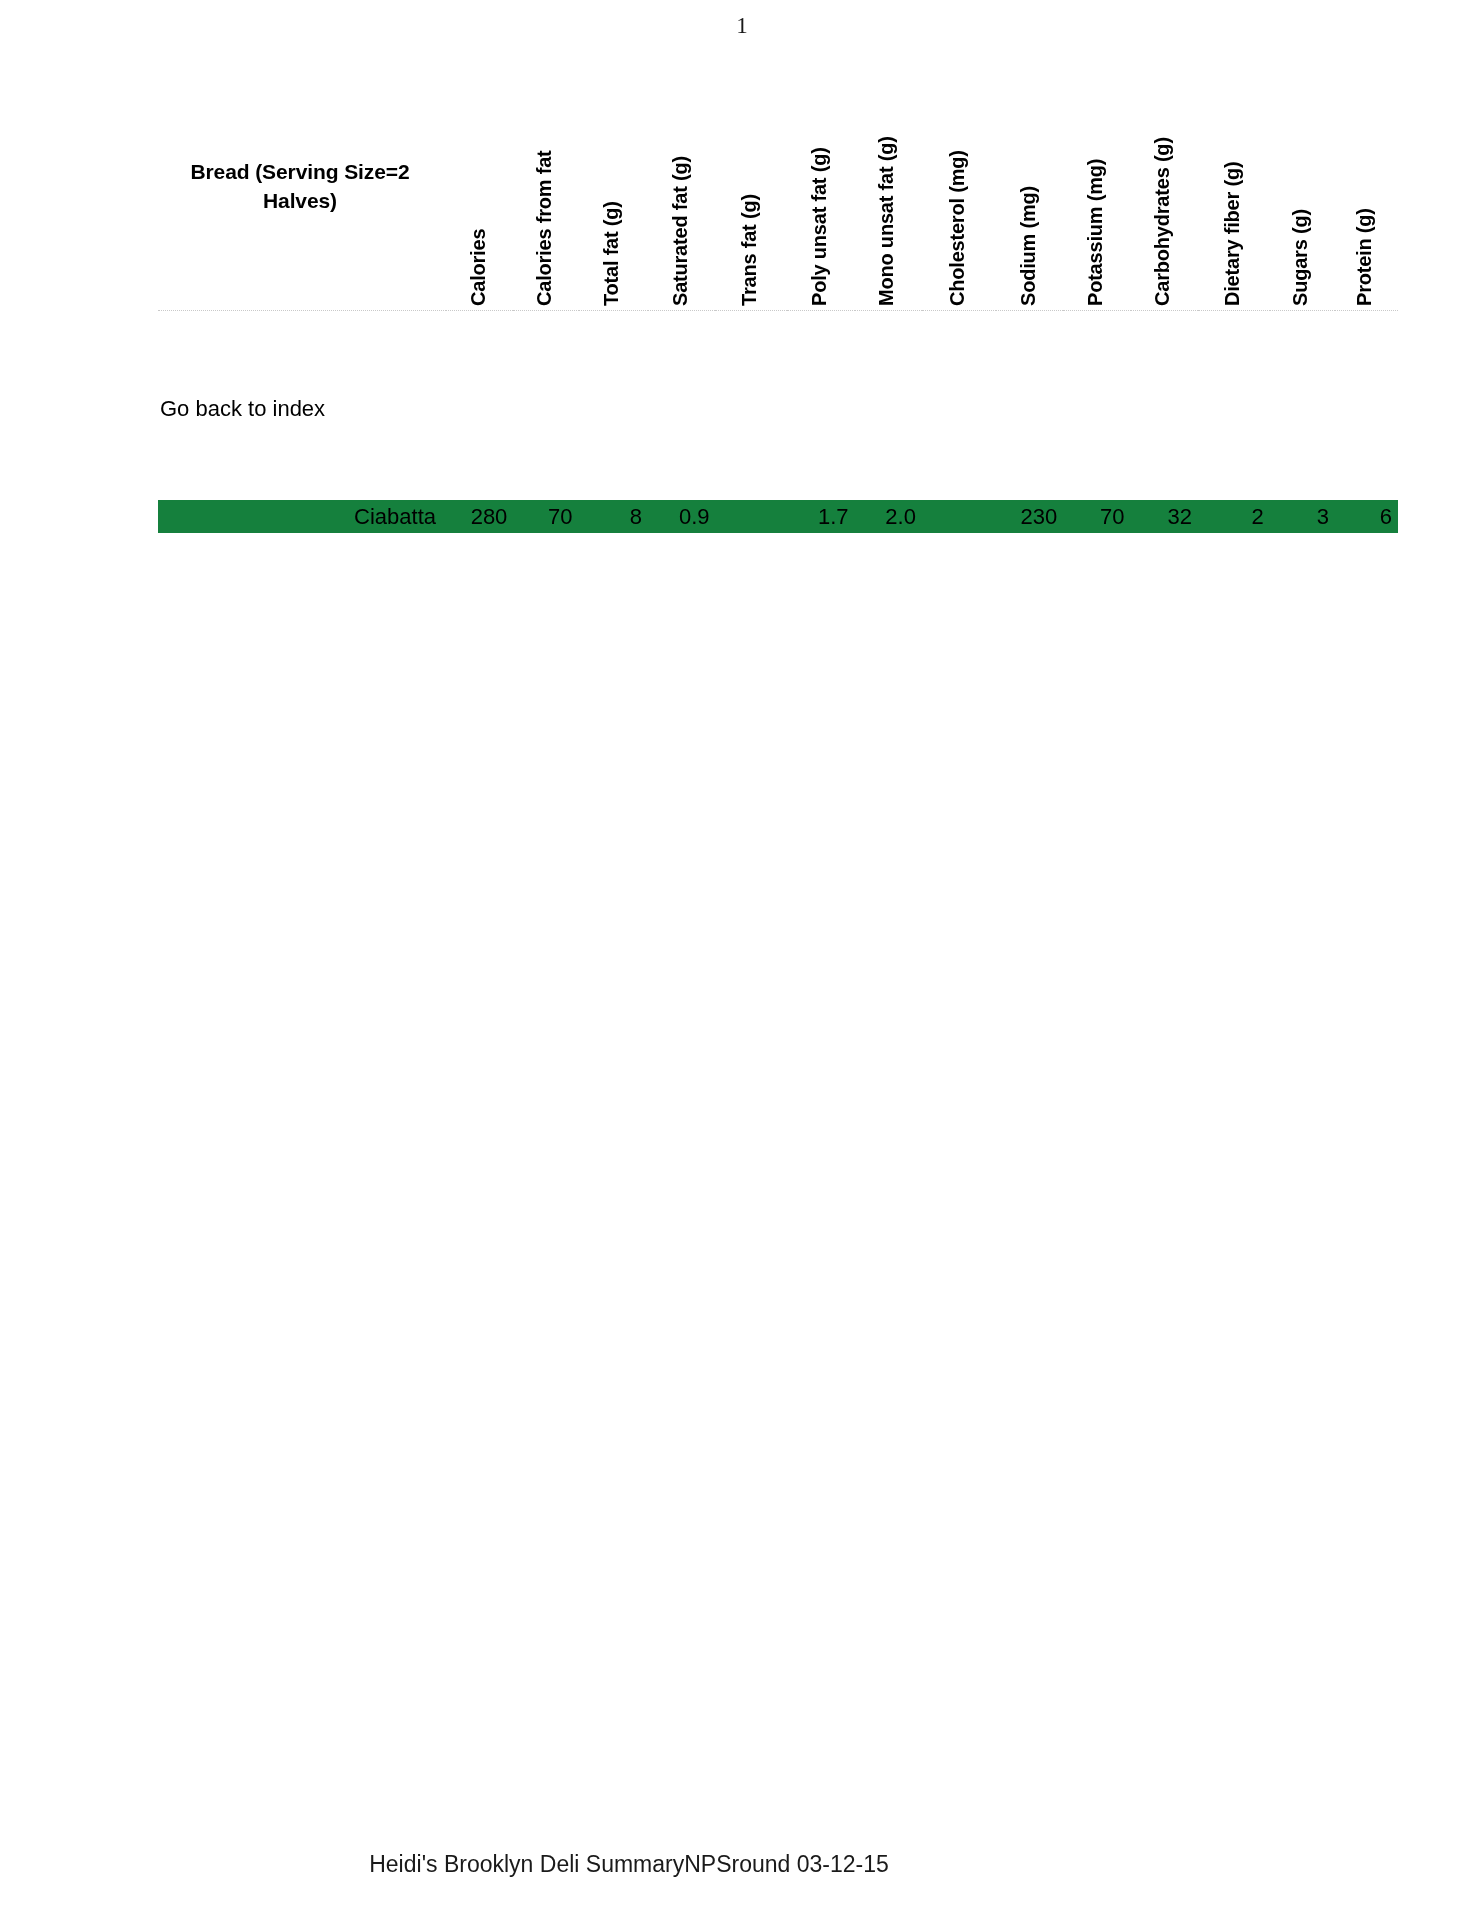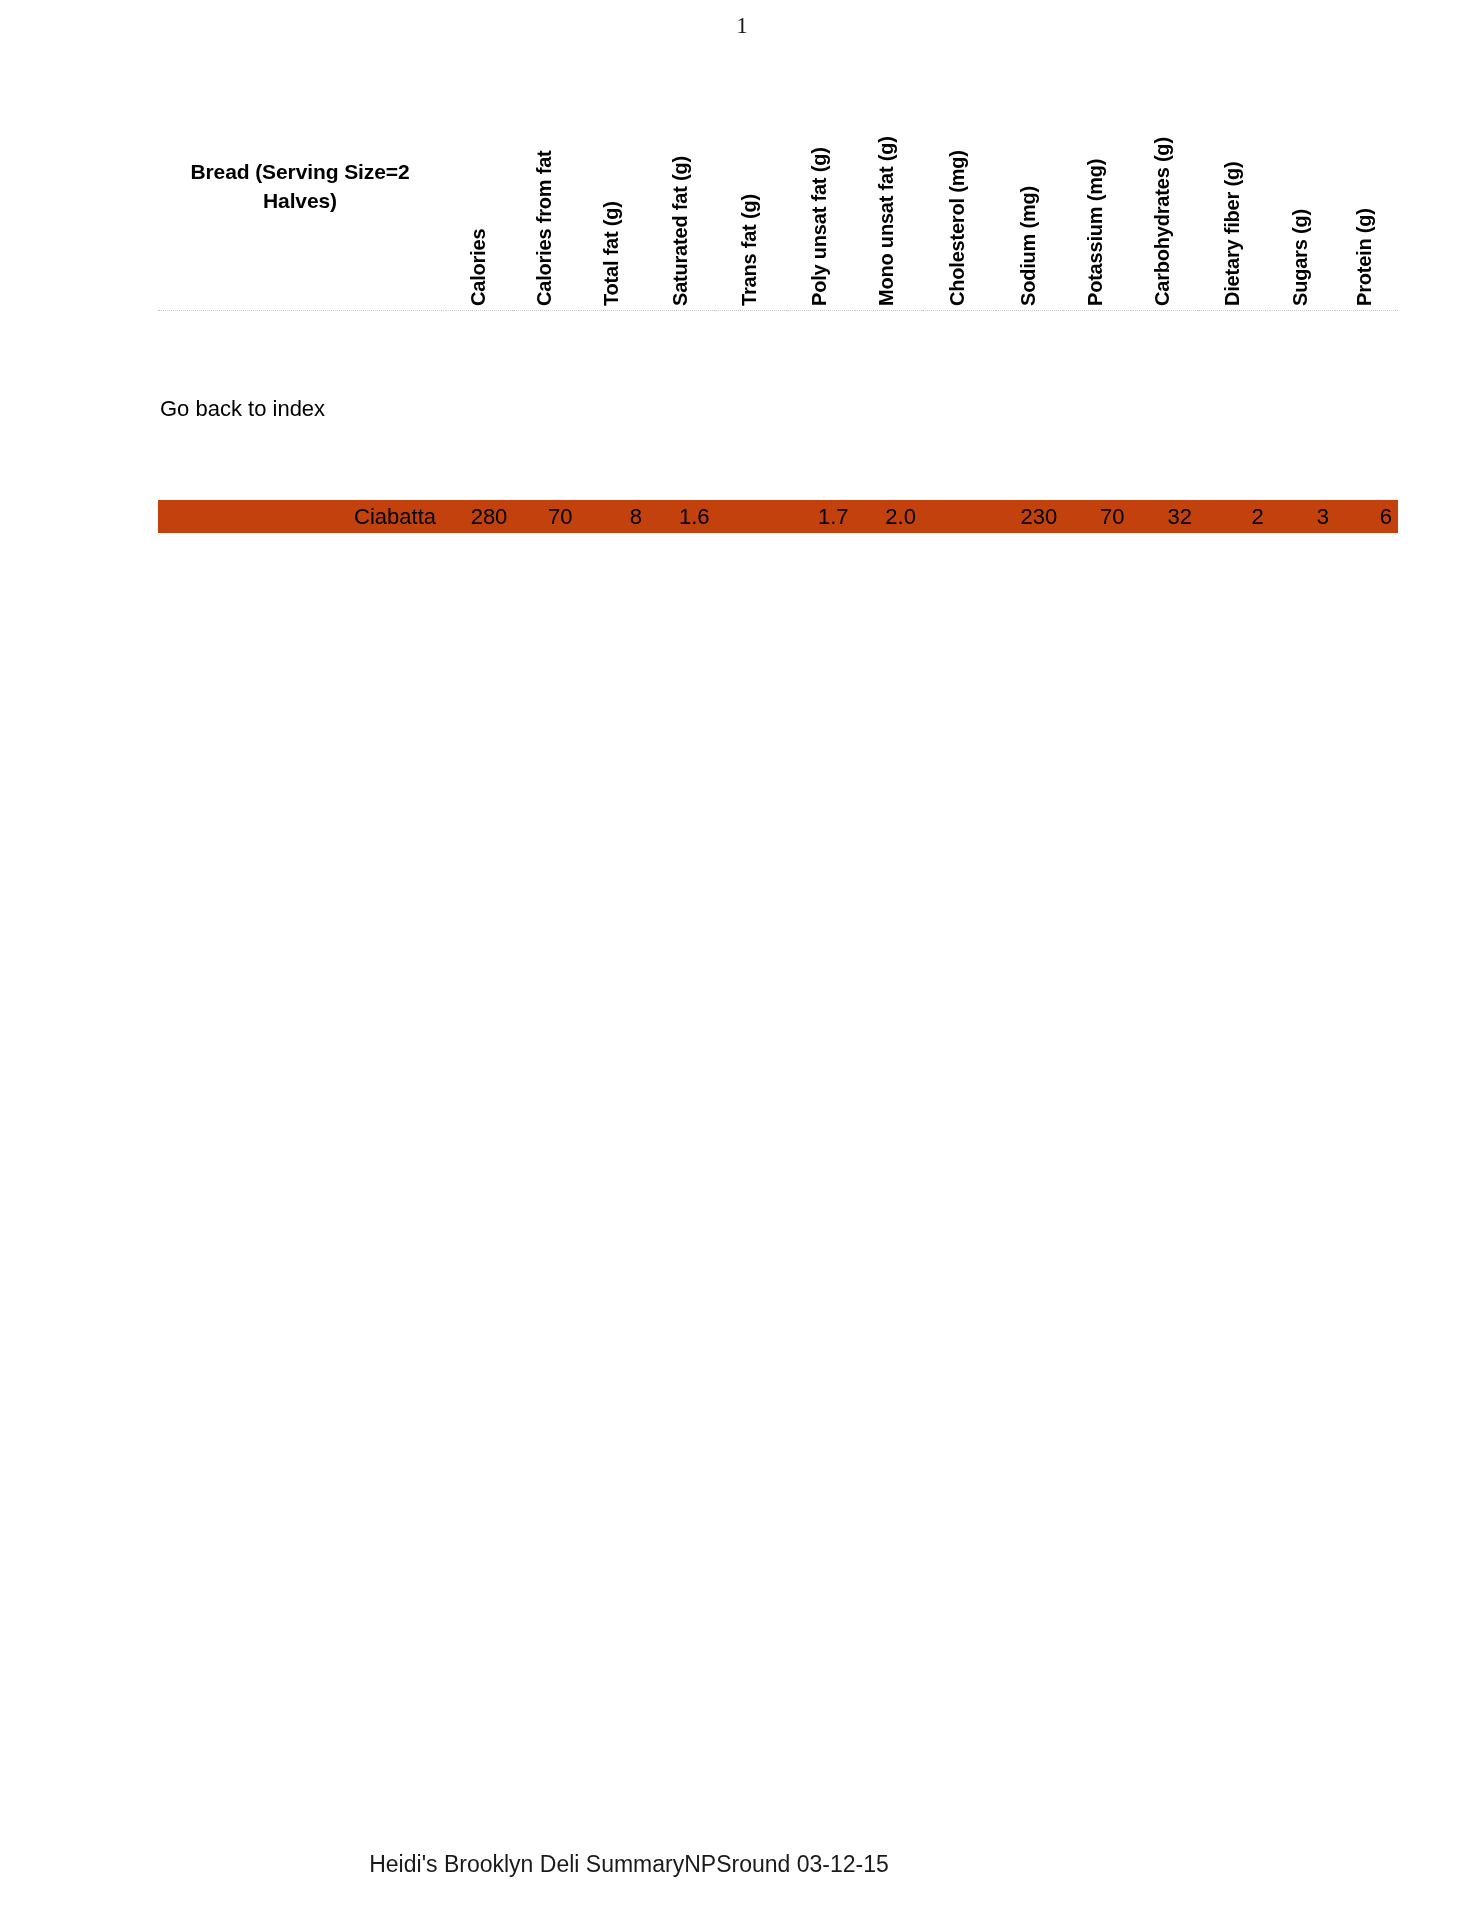--- a/index.html
+++ b/index.html
@@ -103,21 +103,21 @@
 
   
   thead tr.sep-row td {
     height: 3px;
     padding: 0;
     border-top: 1px dotted #c9c9c9;
   }
 
   
   tbody tr.data-row {
-    background: #c2410c;
+    background: #15803d;
     height: 33px;
   }
   tbody tr.data-row td {
     padding: 0 6px 0 0;
     font-size: 22px;
     line-height: 33px;
     text-align: right;
     font-weight: normal;
     white-space: nowrap;
   }
@@ -205,21 +205,21 @@
       <tr class="sep-row">
         <td colspan="15"></td>
       </tr>
     </thead>
     <tbody>
       <tr class="data-row">
         <td class="name">Ciabatta</td>
         <td>280</td>
         <td>70</td>
         <td>8</td>
-        <td>1.6</td>
+        <td>0.9</td>
         <td></td>
         <td>1.7</td>
         <td>2.0</td>
         <td></td>
         <td>230</td>
         <td>70</td>
         <td>32</td>
         <td>2</td>
         <td>3</td>
         <td>6</td>

